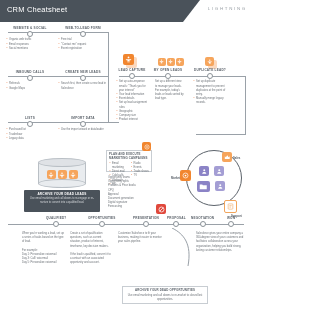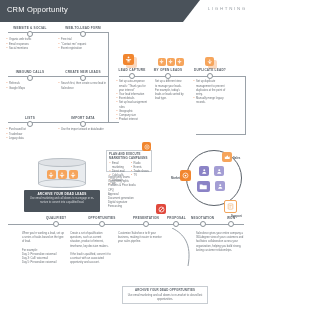--- a/index.html
+++ b/index.html
@@ -67,21 +67,21 @@
   .col-note{position:absolute;font-size:2.7px;line-height:1.55;color:#6b7076;}
 
   svg{display:block;}
 </style>
 </head>
 <body>
 
 <div class="page">
 
   <div class="header"></div>
-  <div class="header-title">CRM Opportunity</div>
+  <div class="header-title">CRM Cheatsheet</div>
   <div class="logo">LIGHTNING</div>
 
   <div class="rail rail-h" style="left:8px;top:32px;width:100px;"></div>
   <div class="rail rail-h" style="left:8px;top:76px;width:100px;"></div>
   <div class="rail rail-h" style="left:8px;top:122px;width:100px;"></div>
 
   <div class="rail rail-v" style="left:107.7px;top:32px;height:90px;"></div>
   <div class="rail rail-h" style="left:107px;top:122px;width:12px;"></div>
 
   <div class="node" style="left:6px;top:26px;width:48px;">

